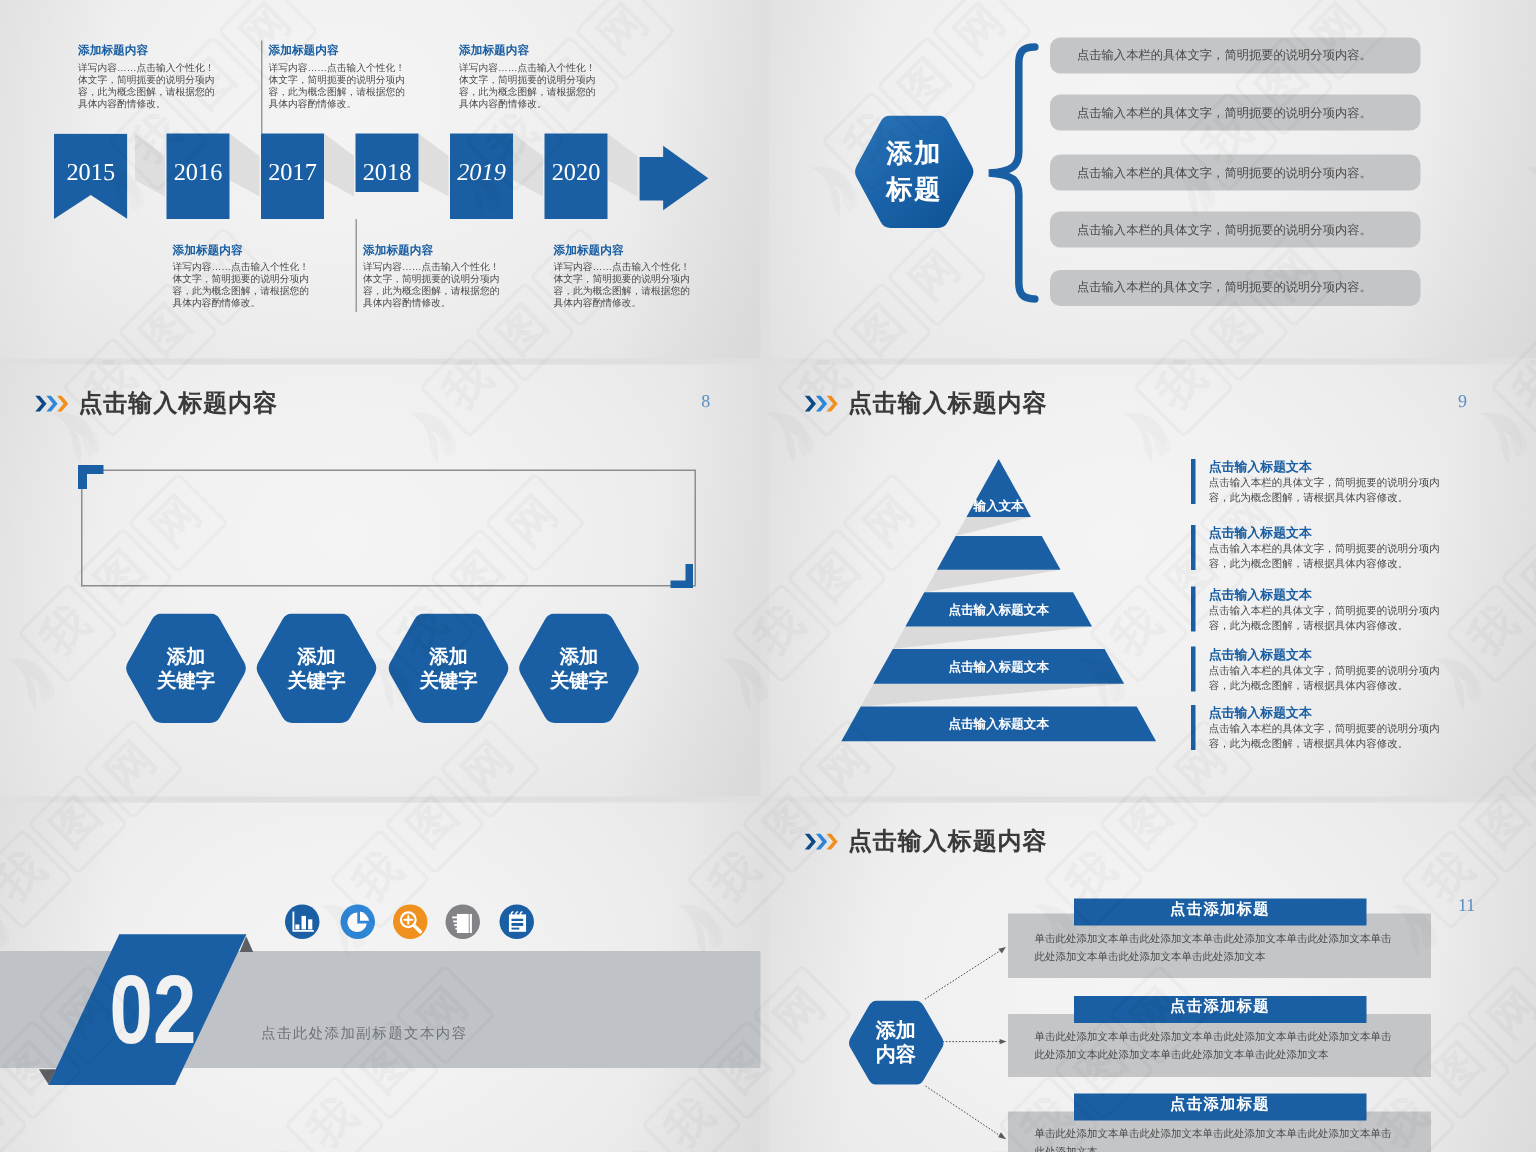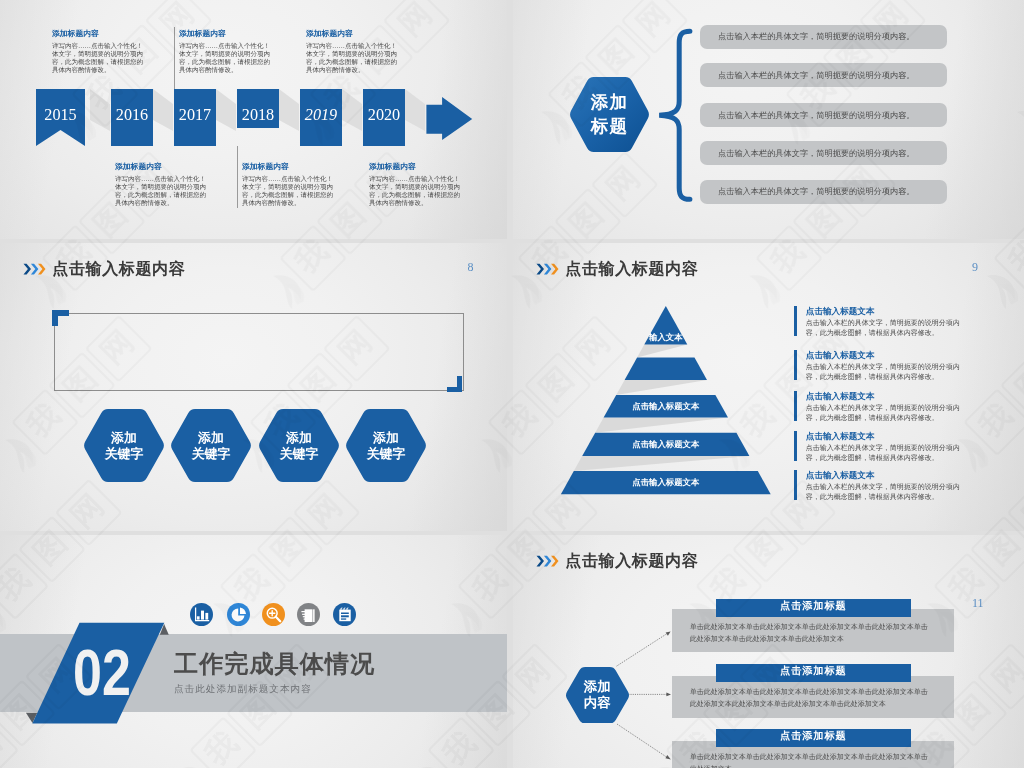--- a/index.html
+++ b/index.html
@@ -280,21 +280,20 @@
   </div>
 </div>
     <div class="slide s-bl">
   <div class="sec-band" style="left:0;top:99.29999999999995px;width:509px;height:77.4px;"></div>
   <svg width="200" height="120" viewBox="0 0 200 120" style="position:absolute;left:20px;top:83px">
     <polygon points="144.1,6.1 148.8,16.7 139.8,16.7" fill="#5c5f63"></polygon>
     <polygon points="5.9,94.8 17.3,94.8 12.5,105.1" fill="#5c5f63"></polygon>
     <polygon points="59.5,4.8 144.3,4.8 96.8,105.4 12.3,105.4" fill="#1a5fa3"></polygon>
   </svg>
   <div class="sec-num" style="left:66px;top:105px;width:70px;text-align:center;">02</div>
-  <div class="sec-title" style="left:174px;top:112.5px;">工作完成具体情况</div>
   <div class="sec-sub" style="left:174px;top:147.5px;">点击此处添加副标题文本内容</div>
   <div class="sec-icon" style="left:189.9px;top:67.5px;background:#1a5fa3;">
     <svg width="23" height="23" viewBox="0 0 23 23">
           <path d="M5.6,4.6 L5.6,17.6 L19.2,17.6" fill="none" stroke="#fff" stroke-width="1.25"></path>
     <rect x="6.9" y="13.3" width="2.7" height="3.3" fill="#fff"></rect>
     <rect x="11.0" y="7.6" width="3.0" height="9.0" fill="#fff"></rect>
     <rect x="15.4" y="9.9" width="2.8" height="6.7" fill="#fff"></rect>
         </svg>
   </div>
   <div class="sec-icon" style="left:227.3px;top:67.5px;background:#2f87d8;">

